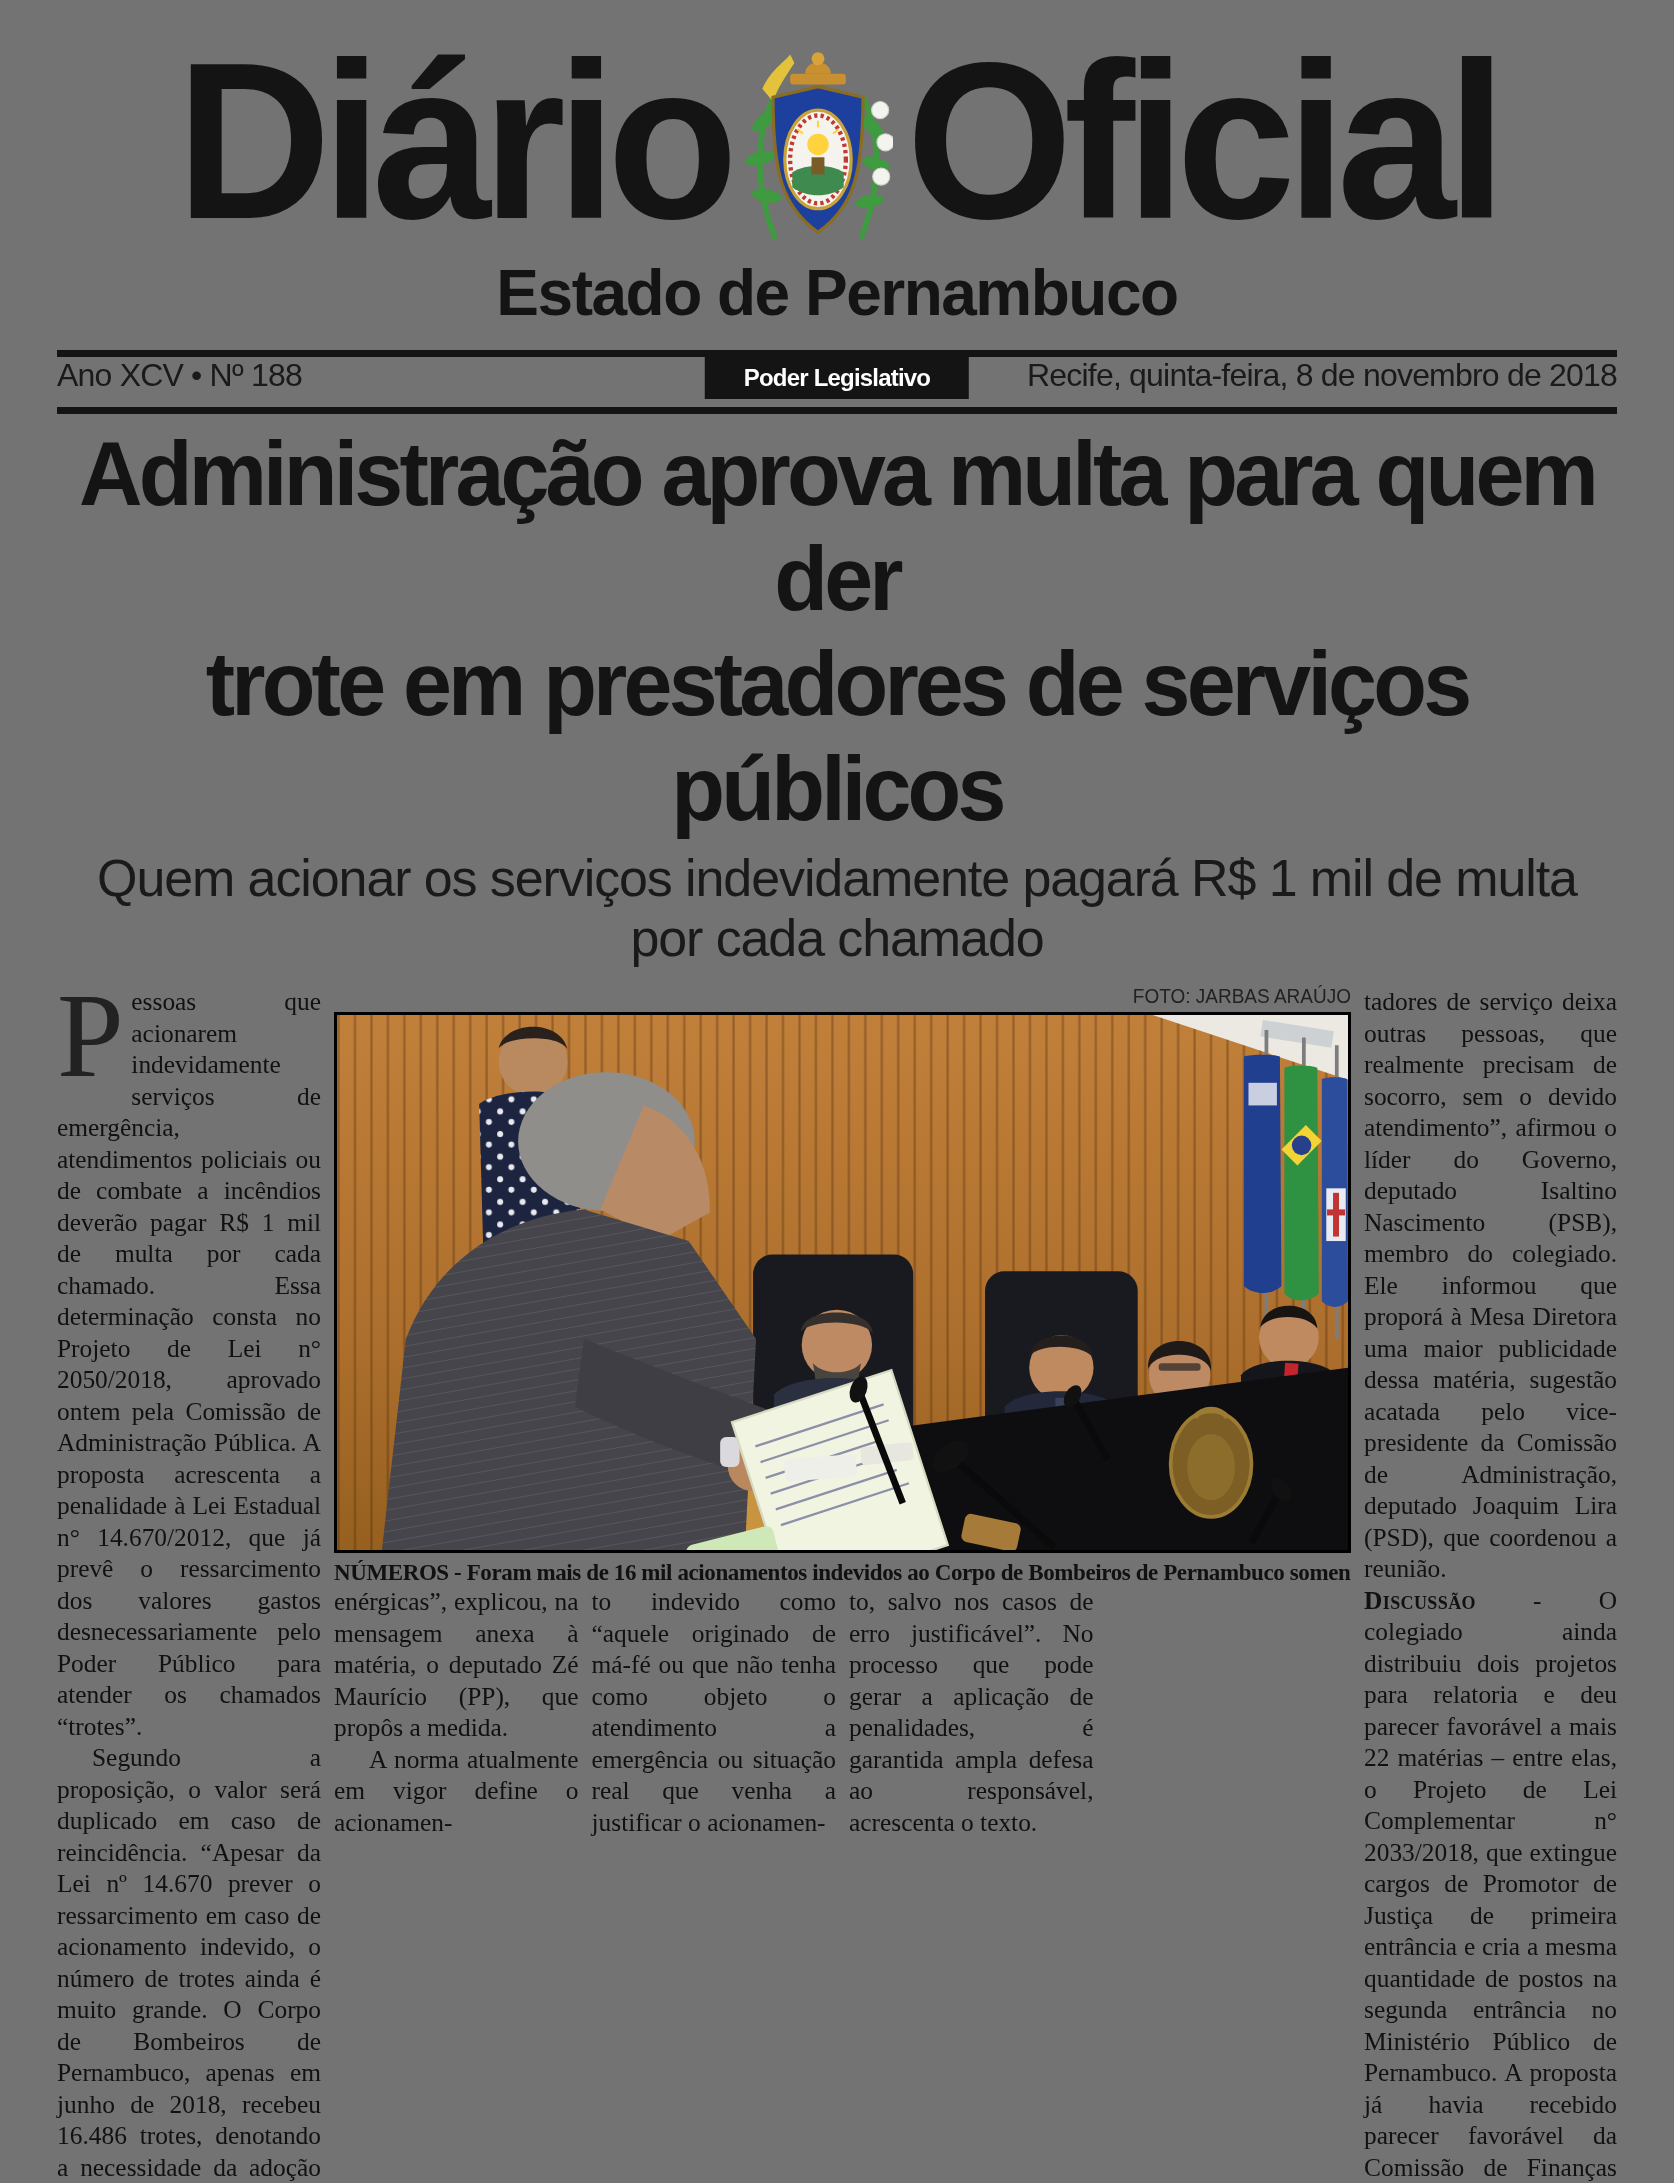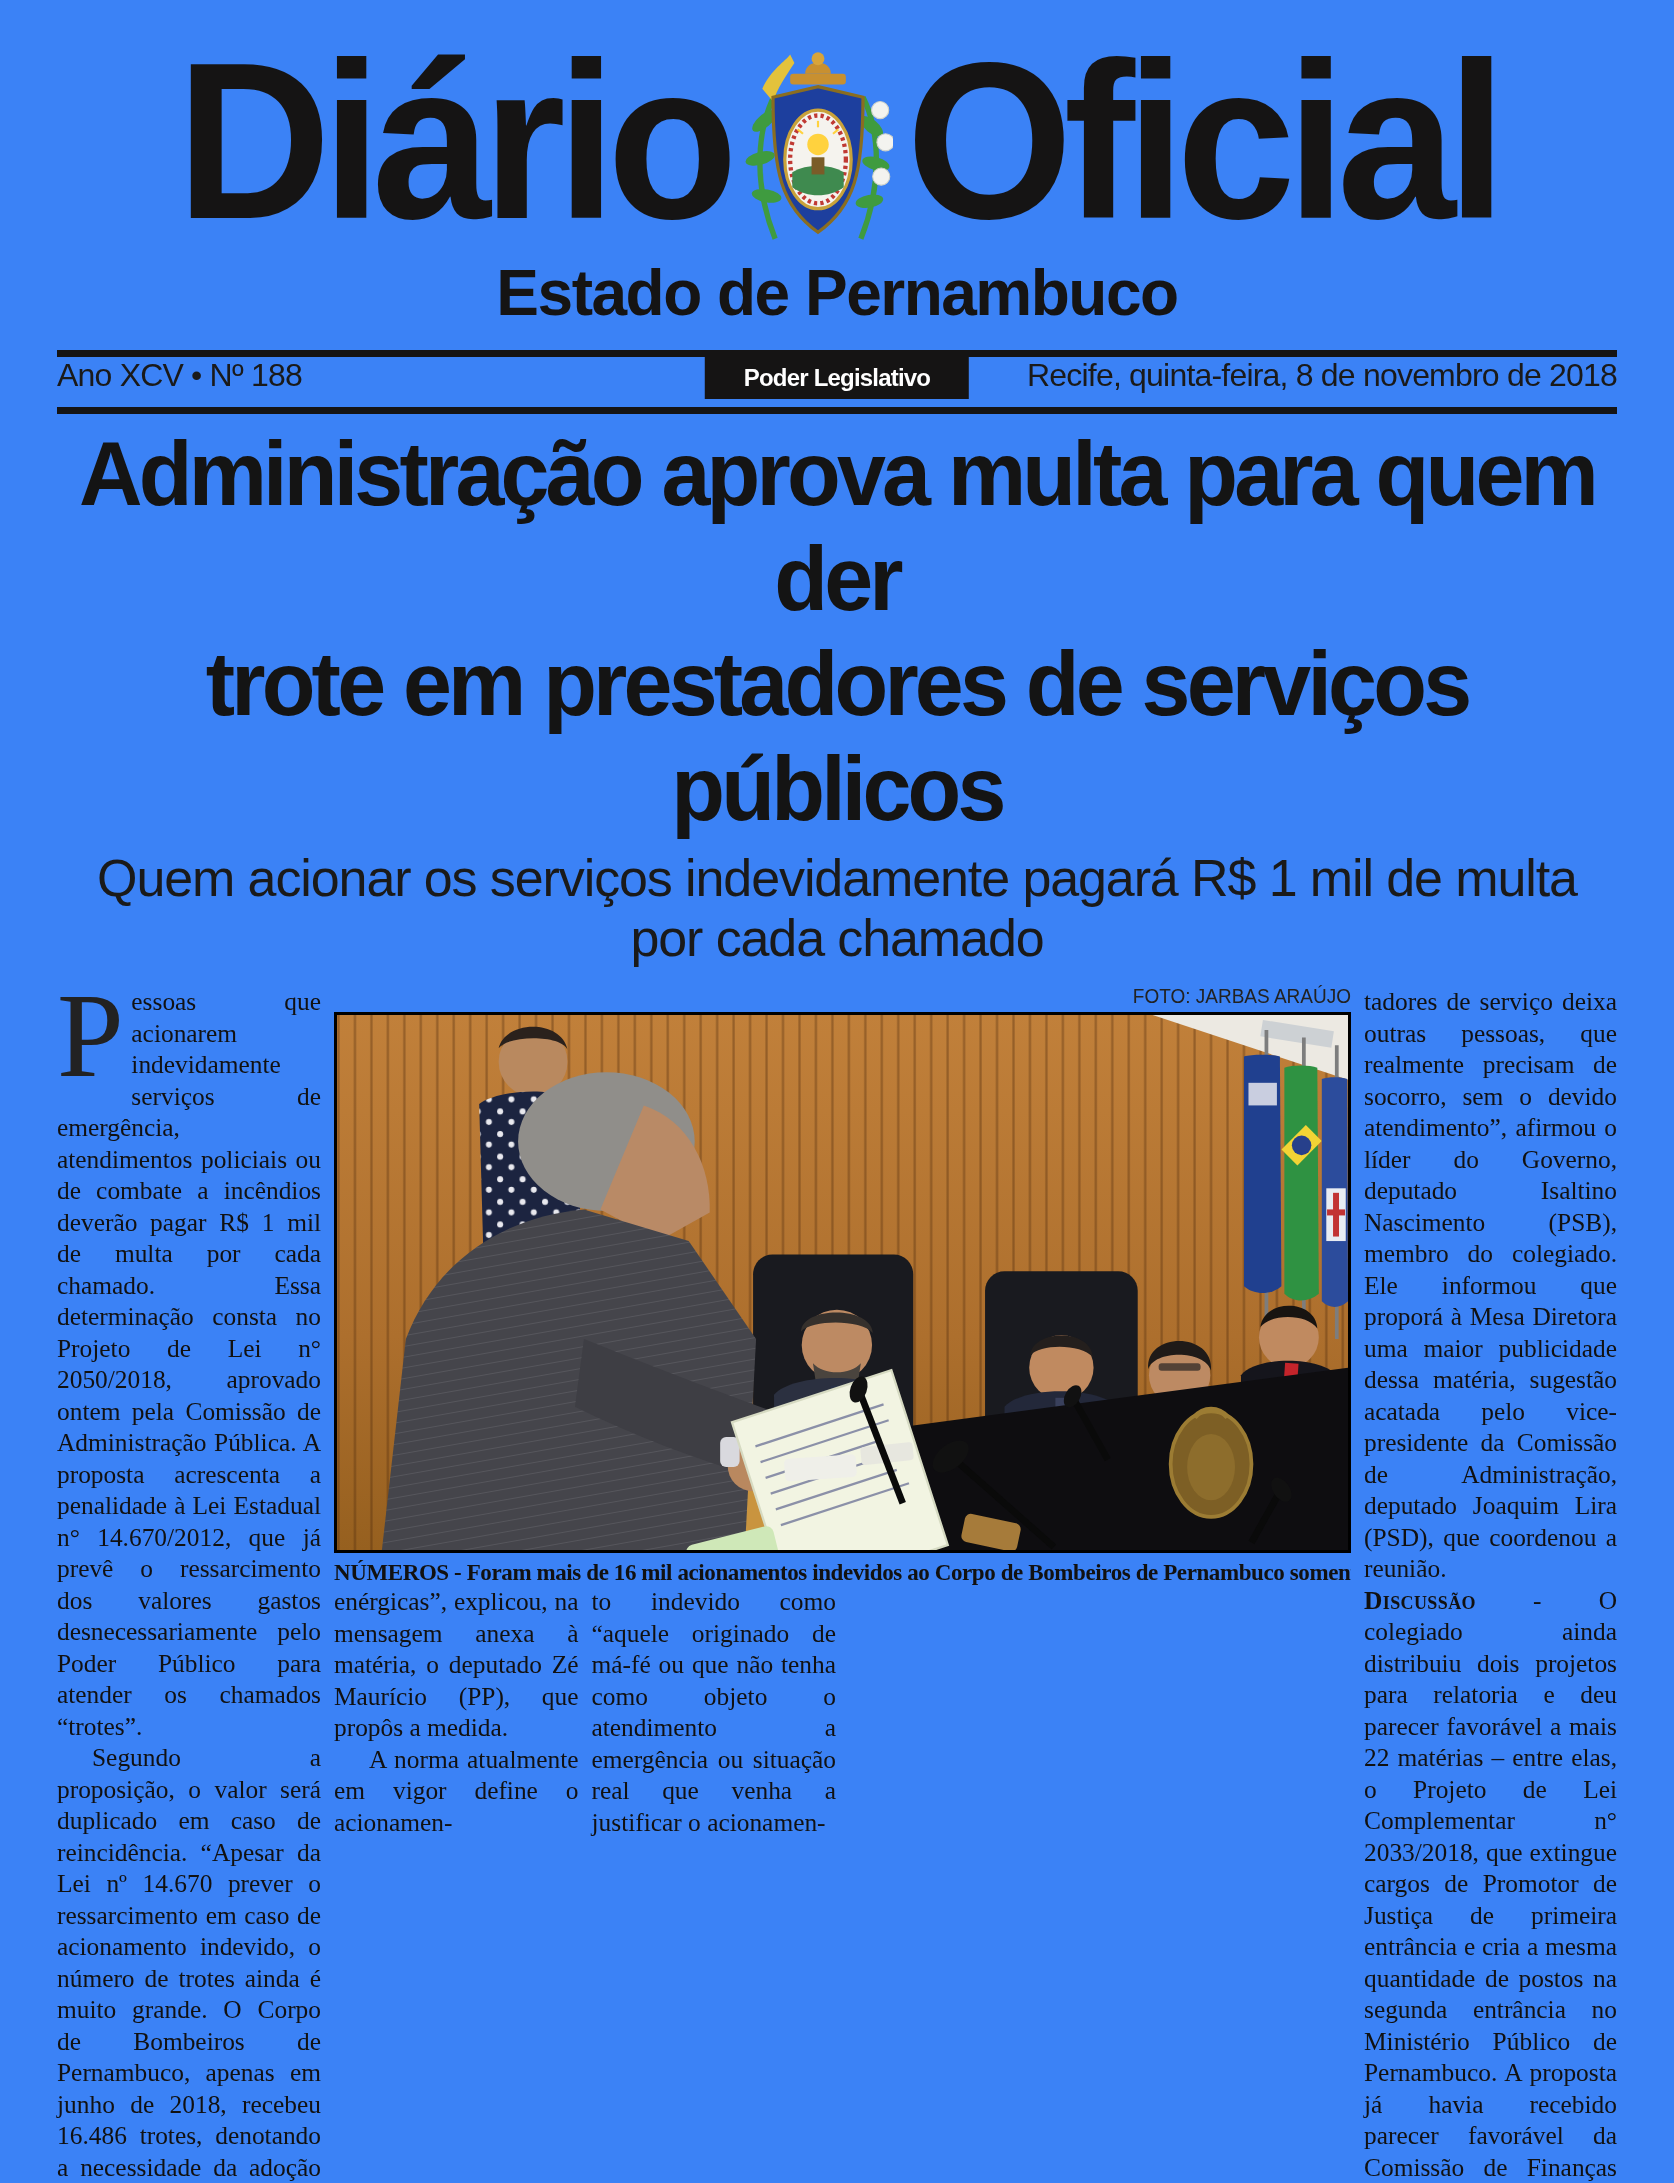--- a/index.html
+++ b/index.html
@@ -1,19 +1,19 @@
 <!DOCTYPE html>
 <html lang="pt" style="font-size:12px"><head>
 <meta charset="utf-8">
 <style>
   * { margin:0; padding:0; box-sizing:border-box; }
   html,body { background:#888; }
   .page {
     position:relative; width:1674px; height:2183px; margin:0 auto;
-    background:#3b82f6; overflow:hidden;
+    background:#737373; overflow:hidden;
     font-family:"Liberation Serif", serif; color:#111;
   }
   .content { margin:0 57px; }
 
   
   .masthead { display:flex; justify-content:center; align-items:flex-start; gap:13.7px; margin-top:36px; }
   .masthead-word {
     font-family:"Liberation Sans", sans-serif; font-weight:700;
     font-size:214px; line-height:0.98; letter-spacing:-9px; color:#151414;
     transform:scaleY(1.04); white-space:nowrap;
@@ -269,20 +269,23 @@
         <div class="photo-caption">NÚMEROS - Foram mais de 16 mil acionamentos indevidos ao Corpo de Bombeiros de Pernambuco somente em junho deste ano</div>
 
         <div class="midcols">
           <div class="midcol">
             <p>enérgicas”, explicou, na mensagem anexa à matéria, o deputado Zé Maurício (PP), que propôs a medida.</p>
             <p>A norma atualmente em vigor define o acionamen-</p>
           </div>
           <div class="midcol">
             <p>to indevido como “aquele originado de má-fé ou que não tenha como objeto o atendimento a emergência ou situação real que venha a justificar o acionamen-</p>
           </div>
+          <div class="midcol">
+            <p>to, salvo nos casos de erro justificável”. No processo que pode gerar a aplicação de penalidades, é garantida ampla defesa ao responsável, acrescenta o texto.</p>
+          </div>
         </div>
       </div>
 
       <div class="col-side col-right">
         <p>tadores de serviço deixa outras pessoas, que realmente precisam de socorro, sem o devido atendimento”, afirmou o líder do Governo, deputado Isaltino Nascimento (PSB), membro do colegiado. Ele informou que proporá à Mesa Diretora uma maior publicidade dessa matéria, sugestão acatada pelo vice-presidente da Comissão de Administração, deputado Joaquim Lira (PSD), que coordenou a reunião.</p>
         <p style="text-indent:0"><span class="lede-label">Discussão</span><span> - O colegiado ainda distribuiu dois projetos para relatoria e deu parecer favorável a mais 22 matérias – entre elas, o Projeto de Lei Complementar n° 2033/2018,  que extingue cargos de Promotor de Justiça de primeira entrância e cria a mesma quantidade de postos na segunda entrância no Ministério Público de Pernambuco. A proposta já havia recebido parecer favorável da Comissão de Finanças na semana passada.</span></p>
       </div>
     </div>
 
     <div class="kuki-bar">Kuki é agraciado com Título de Cidadão de Pernambuco</div>

